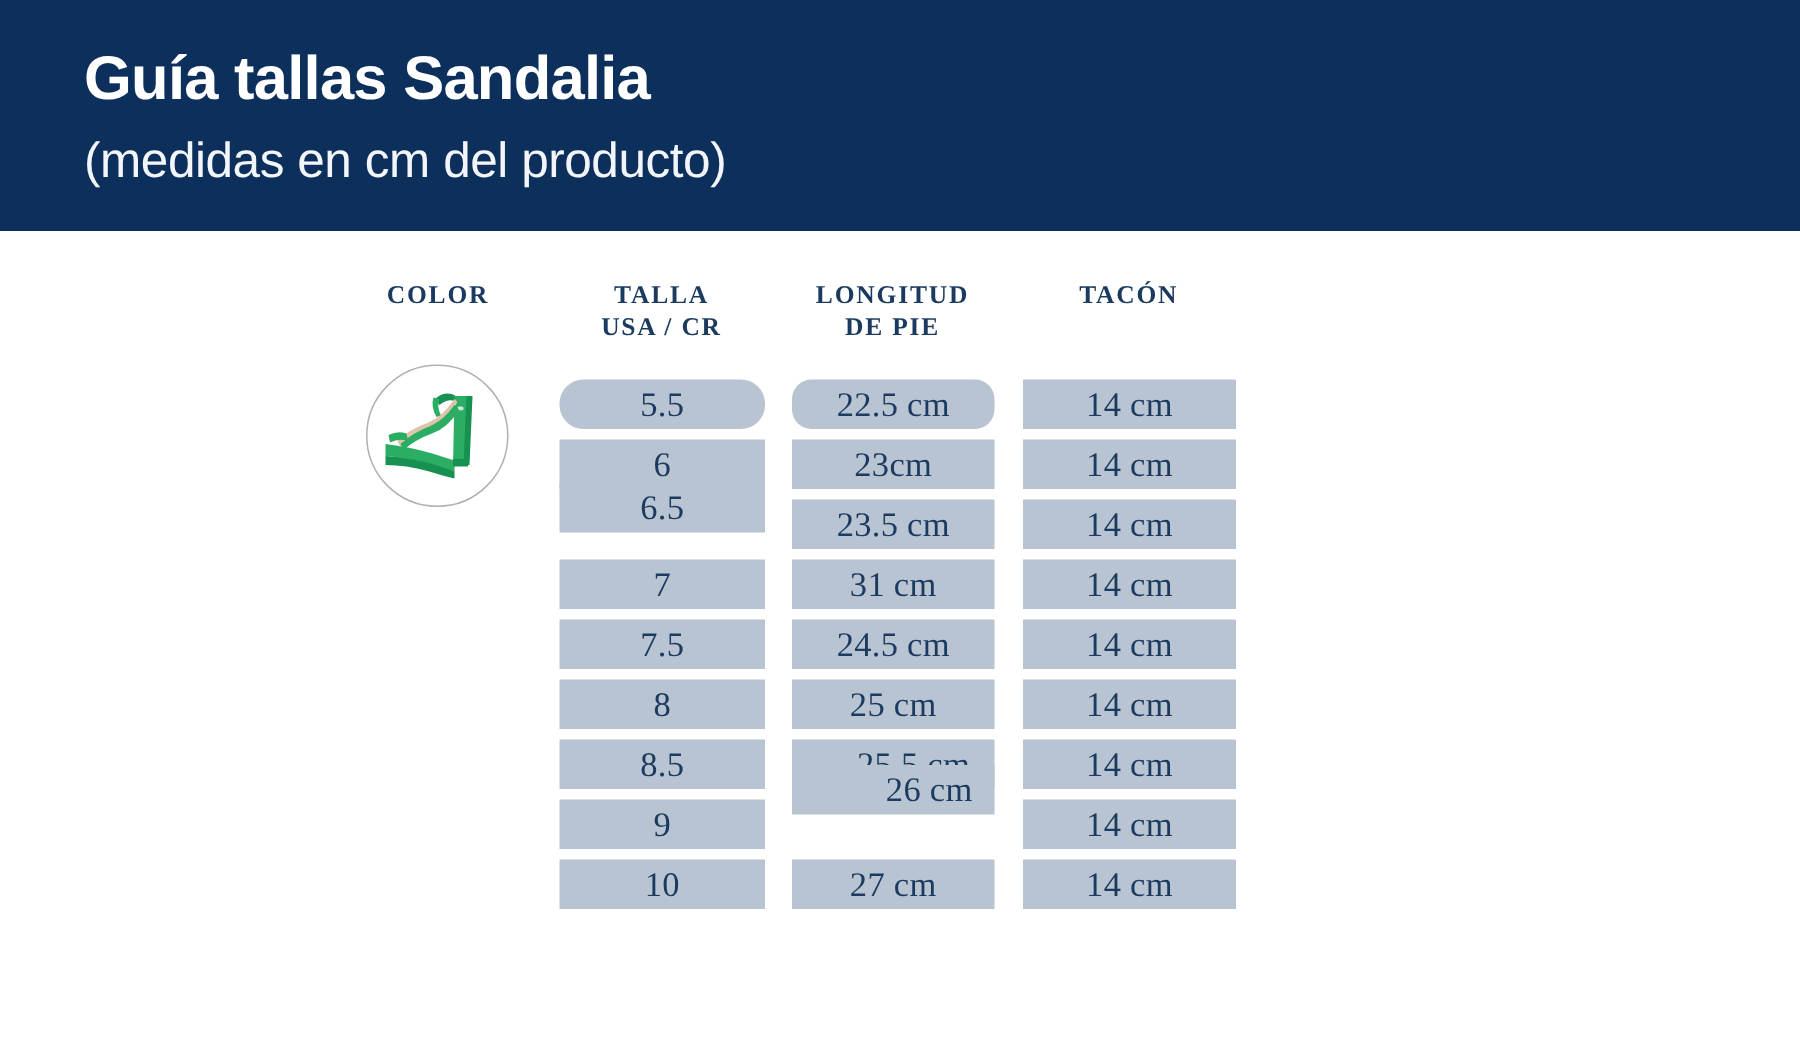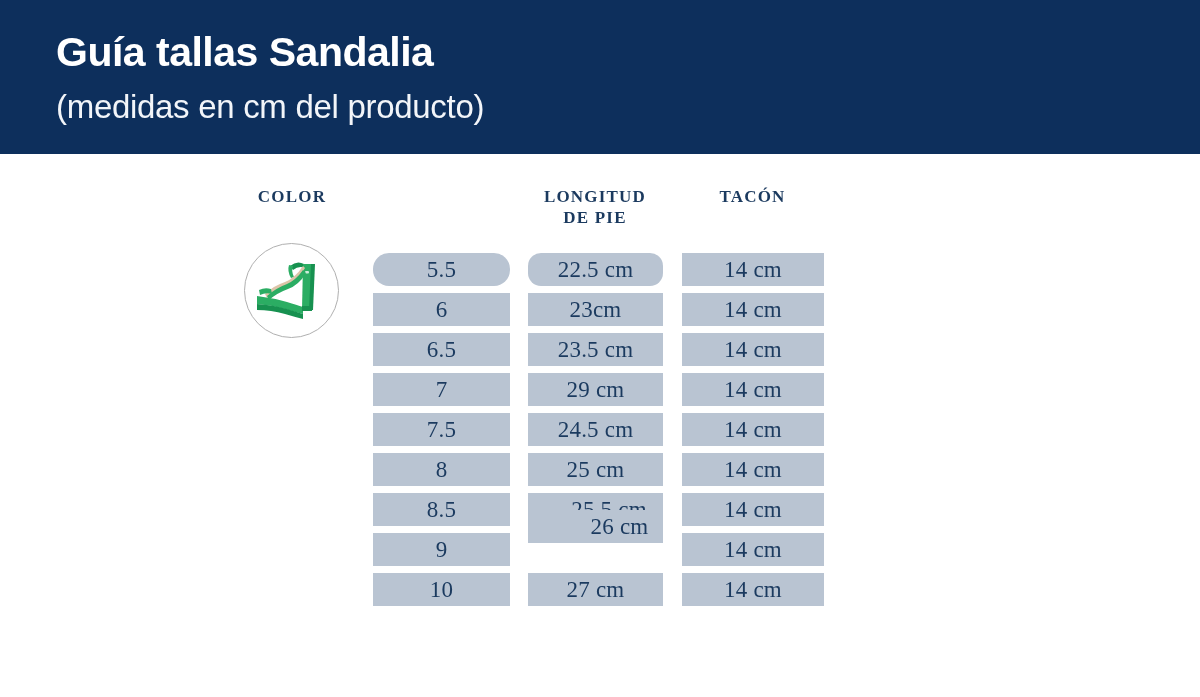--- a/index.html
+++ b/index.html
@@ -123,20 +123,24 @@
 <div id="header-band-underline"></div>
 
 <div id="page-title">Guía tallas Sandalia</div>
 
 <div id="page-subtitle">(medidas en cm del producto)</div>
 
 <div id="table-area">
 
   <div class="col-header" id="col-header-color">COLOR</div>
 
+  <div class="col-header" id="col-header-talla">
+    <div>TALLA</div>
+    <div>USA / CR</div>
+  </div>
 
   <div class="col-header" id="col-header-long">
     <div>LONGITUD</div>
     <div>DE PIE</div>
   </div>
 
   <div class="col-header" id="col-header-tacon">TACÓN</div>
 
   <div id="color-thumb">
     <svg width="93" height="93" viewBox="0 0 93 93">
@@ -163,25 +167,25 @@
     </svg>
   </div>
 
   <div id="cells-container">
       <div class="cell col-talla" style="top: 99px; border-radius: 16px;">5.5</div>
       <div class="cell col-long" style="top: 99px; border-radius: 13px;">22.5 cm</div>
       <div class="cell col-tacon" style="top: 99px;">14 cm</div>
       <div class="cell col-talla" style="top: 139px;">6</div>
       <div class="cell col-long" style="top: 139px;">23cm</div>
       <div class="cell col-tacon" style="top: 139px;">14 cm</div>
-      <div class="cell col-talla" style="top: 179px;">6.5</div>
+      <div class="cell col-talla" style="top: 168px;">6.5</div>
       <div class="cell col-long" style="top: 179px;">23.5 cm</div>
       <div class="cell col-tacon" style="top: 179px;">14 cm</div>
       <div class="cell col-talla" style="top: 219px;">7</div>
-      <div class="cell col-long" style="top: 219px;">29 cm</div>
+      <div class="cell col-long" style="top: 219px;">31 cm</div>
       <div class="cell col-tacon" style="top: 219px;">14 cm</div>
       <div class="cell col-talla" style="top: 259px;">7.5</div>
       <div class="cell col-long" style="top: 259px;">24.5 cm</div>
       <div class="cell col-tacon" style="top: 259px;">14 cm</div>
       <div class="cell col-talla" style="top: 299px;">8</div>
       <div class="cell col-long" style="top: 299px;">25 cm</div>
       <div class="cell col-tacon" style="top: 299px;">14 cm</div>
       <div class="cell col-talla" style="top: 339px;">8.5</div>
       <div class="cell col-long" style="top: 339px; padding-left: 27px;">25.5 cm</div>
       <div class="cell col-tacon" style="top: 339px;">14 cm</div>

